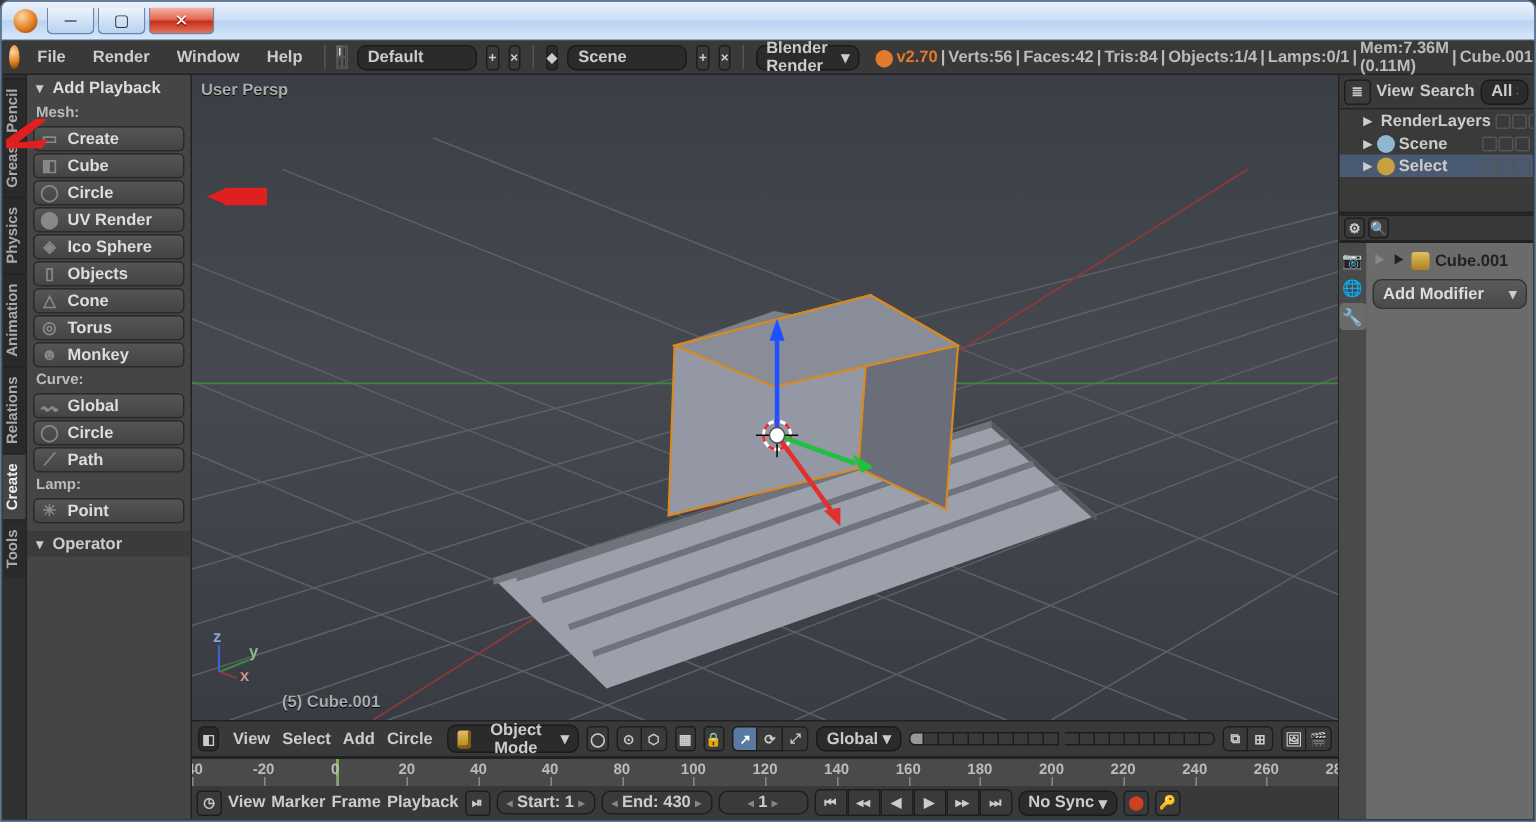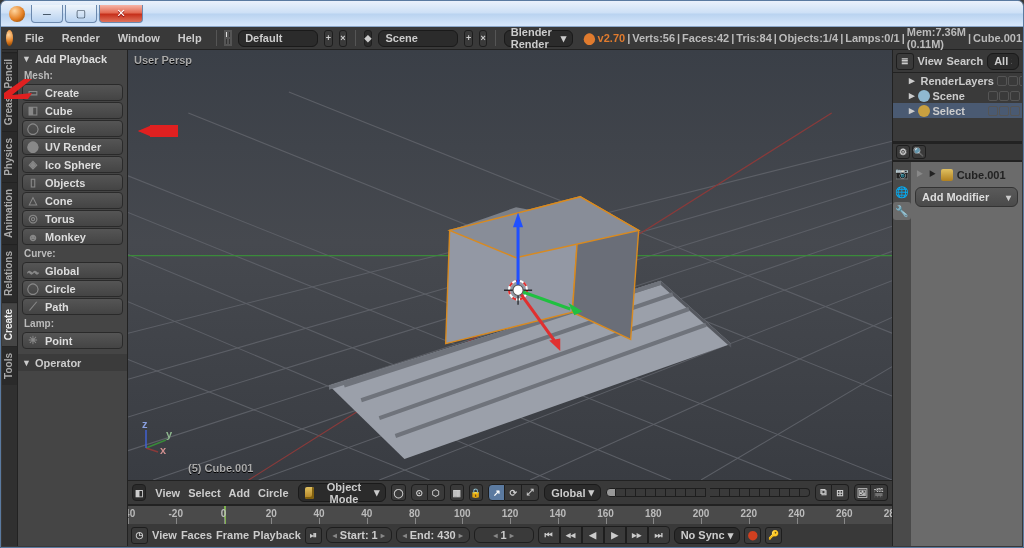--- a/index.html
+++ b/index.html
@@ -443,21 +443,21 @@
               <div class="ticklab" style="left: 81.25%;">220</div>
               <div class="tick" style="left: 87.5%;"></div>
               <div class="ticklab" style="left: 87.5%;">240</div>
               <div class="tick" style="left: 93.75%;"></div>
               <div class="ticklab" style="left: 93.75%;">260</div>
               <div class="ticklab" style="left: 100%;">280</div>
             </div>
           <div class="timeline-bar">
             <div class="iconbtn">◷</div>
             <span>View</span>
-            <span>Faces</span>
+            <span>Marker</span>
             <span>Frame</span>
             <span>Playback</span>
             <div class="iconbtn">⏯</div>
             <div class="numfield">
                 <span>Start:           1</span>
               </div>
             <div class="numfield">
                 <span>End:        430</span>
               </div>
             <div class="numfield" style="min-width:60px;justify-content:center;">

